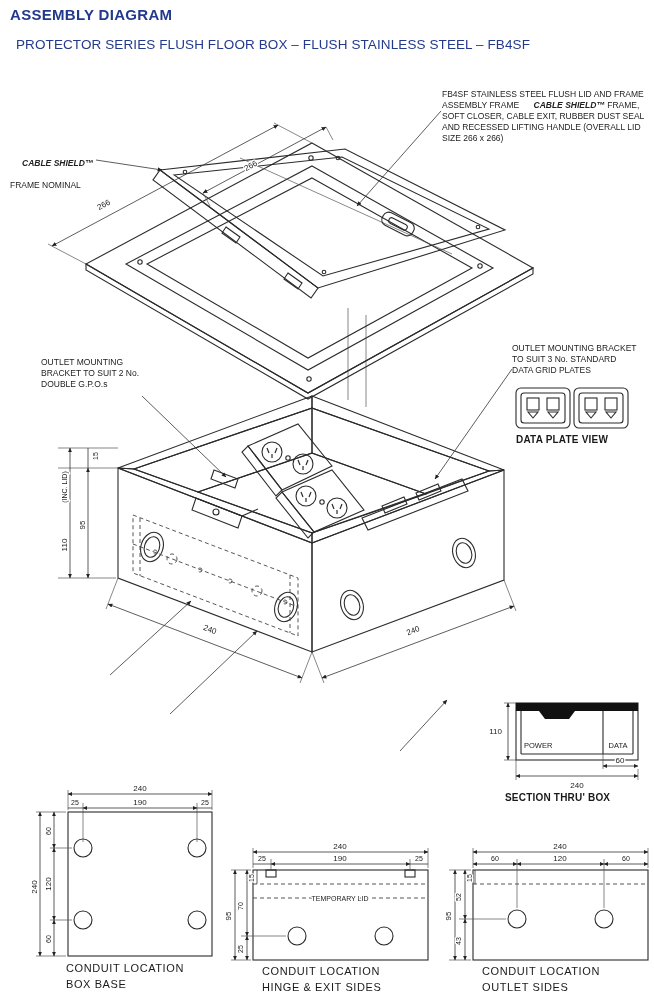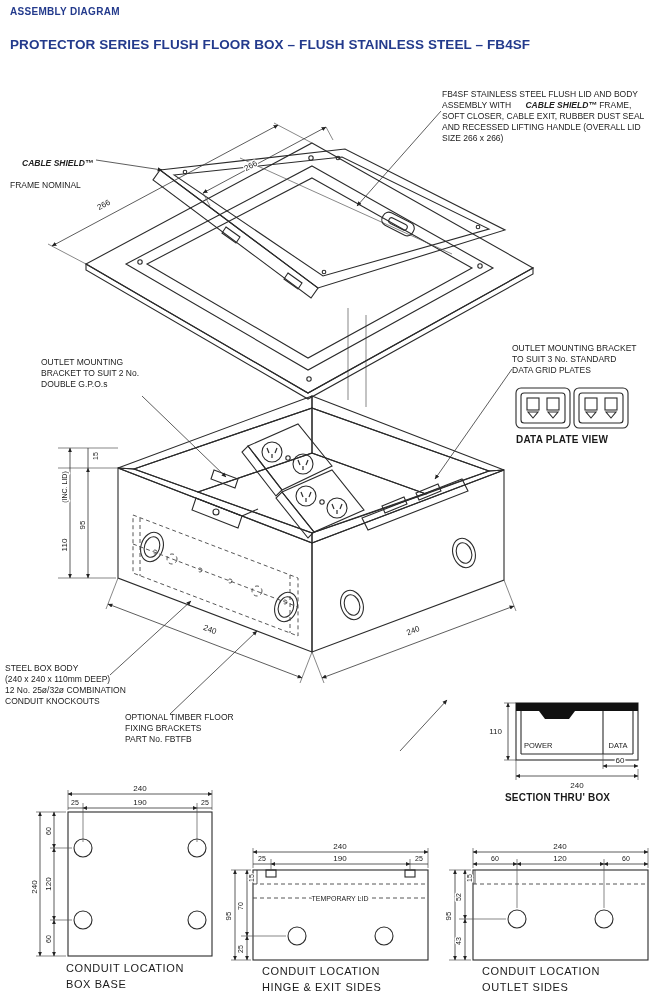--- a/index.html
+++ b/index.html
@@ -1,19 +1,19 @@
 <!DOCTYPE html>
 <html><head>
 <meta charset="utf-8">
 <style>
   html,body{margin:0;padding:0;background:#fff;}
   .page{position:relative;width:654px;height:1005px;background:#fff;overflow:hidden;
         font-family:"Liberation Sans",sans-serif;color:#1a1a1a;}
-  .title{position:absolute;left:10px;top:6px;font-size:10px;font-weight:700;color:#233a8c;letter-spacing:.3px;}
-  .subtitle{position:absolute;left:10px;top:37px;font-size:13.5px;font-weight:700;color:#233a8c;letter-spacing:.1px;}
+  .title{position:absolute;left:10px;top:6px;font-size:15px;font-weight:700;color:#233a8c;letter-spacing:.3px;}
+  .subtitle{position:absolute;left:16px;top:37px;font-size:13.5px;font-weight:400;color:#233a8c;letter-spacing:.1px;}
   .note{position:absolute;font-size:8.5px;line-height:11px;color:#222;white-space:pre-line;}
   .note .brand{font-style:italic;font-weight:700;padding-left:12px;}
   svg.art{position:absolute;left:0;top:0;}
   svg text{font-family:"Liberation Sans",sans-serif;fill:#1a1a1a;}
   .dim{font-size:8px;paint-order:stroke;stroke:#fff;stroke-width:2.5px;stroke-linejoin:round;}
   .dim7{font-size:7px;paint-order:stroke;stroke:#fff;stroke-width:2.5px;stroke-linejoin:round;}
   .cap{font-size:11px;letter-spacing:.6px;}
   .capb{font-size:10px;font-weight:700;letter-spacing:.2px;}
   .lbl{font-size:7.5px;}
   .ol{stroke:#2b2b2b;stroke-width:1.1;fill:none;}
@@ -338,39 +338,32 @@
 
       <text class="cap" x="482" y="975">CONDUIT  LOCATION</text>
       <text class="cap" x="482" y="991">OUTLET SIDES</text>
     </g>
   </svg>
 
   <div class="title">ASSEMBLY DIAGRAM</div>
   <div class="subtitle">PROTECTOR SERIES FLUSH FLOOR BOX – FLUSH STAINLESS STEEL – FB4SF</div>
 
   <div class="note" style="left:442px;top:78px;width:207px">
-    <span>FB4SF STAINLESS STEEL FLUSH LID AND BODY ASSEMBLY WITH </span><span class="brand">CABLE SHIELD™</span><span> FRAME, SOFT CLOSER, CABLE EXIT, RUBBER DUST SEAL AND RECESSED LIFTING HANDLE (OVERALL LID SIZE 266 x 266)</span>
+    <span>FB4SF STAINLESS STEEL FLUSH LID AND FRAME ASSEMBLY FRAME </span><span class="brand">CABLE SHIELD™</span><span> FRAME, SOFT CLOSER, CABLE EXIT, RUBBER DUST SEAL AND RECESSED LIFTING HANDLE (OVERALL LID SIZE 266 x 266)</span>
   </div>
 
   <div class="note" style="left:10px;top:147px;width:110px">
     <span class="brand">CABLE SHIELD™</span><br>
     <span>FRAME NOMINAL</span>
   </div>
 
   <div class="note" style="left:41px;top:357px;width:135px">OUTLET MOUNTING
 BRACKET TO SUIT 2 No.
 DOUBLE G.P.O.s</div>
 
   <div class="note" style="left:512px;top:343px;width:140px">OUTLET MOUNTING BRACKET
 TO SUIT 3 No. STANDARD
 DATA GRID PLATES</div>
 
-  <div class="note" style="left:5px;top:663px;width:160px">STEEL BOX BODY
-(240 x 240 x 110mm DEEP)
-12 No. 25ø/32ø COMBINATION
-CONDUIT KNOCKOUTS</div>
-
-  <div class="note" style="left:125px;top:712px;width:130px">OPTIONAL TIMBER FLOOR
-FIXING BRACKETS
-PART No. FBTFB</div>
+
 
 
 </div>
 
 </body></html>

